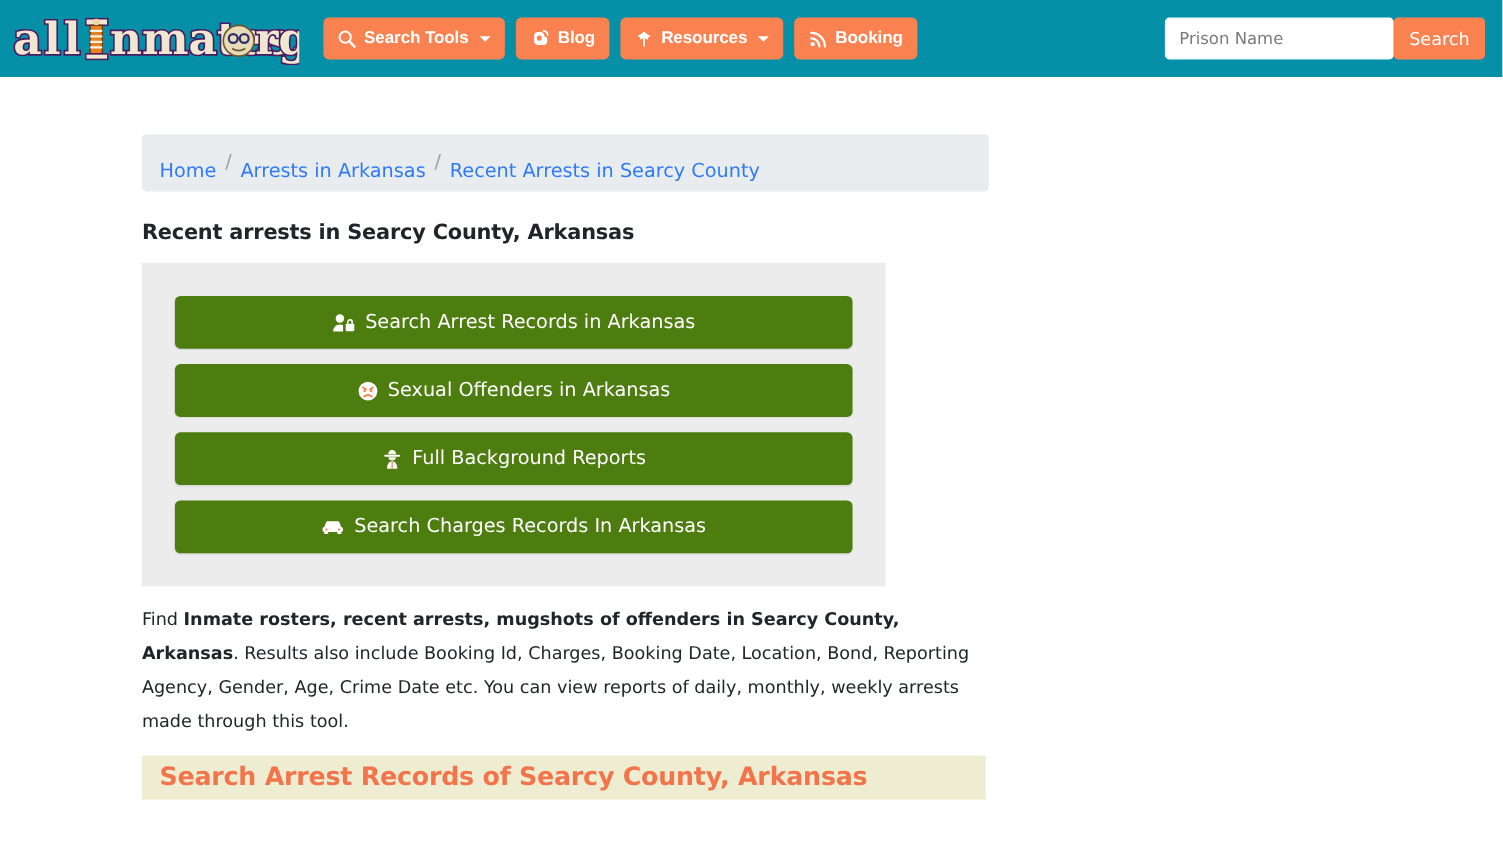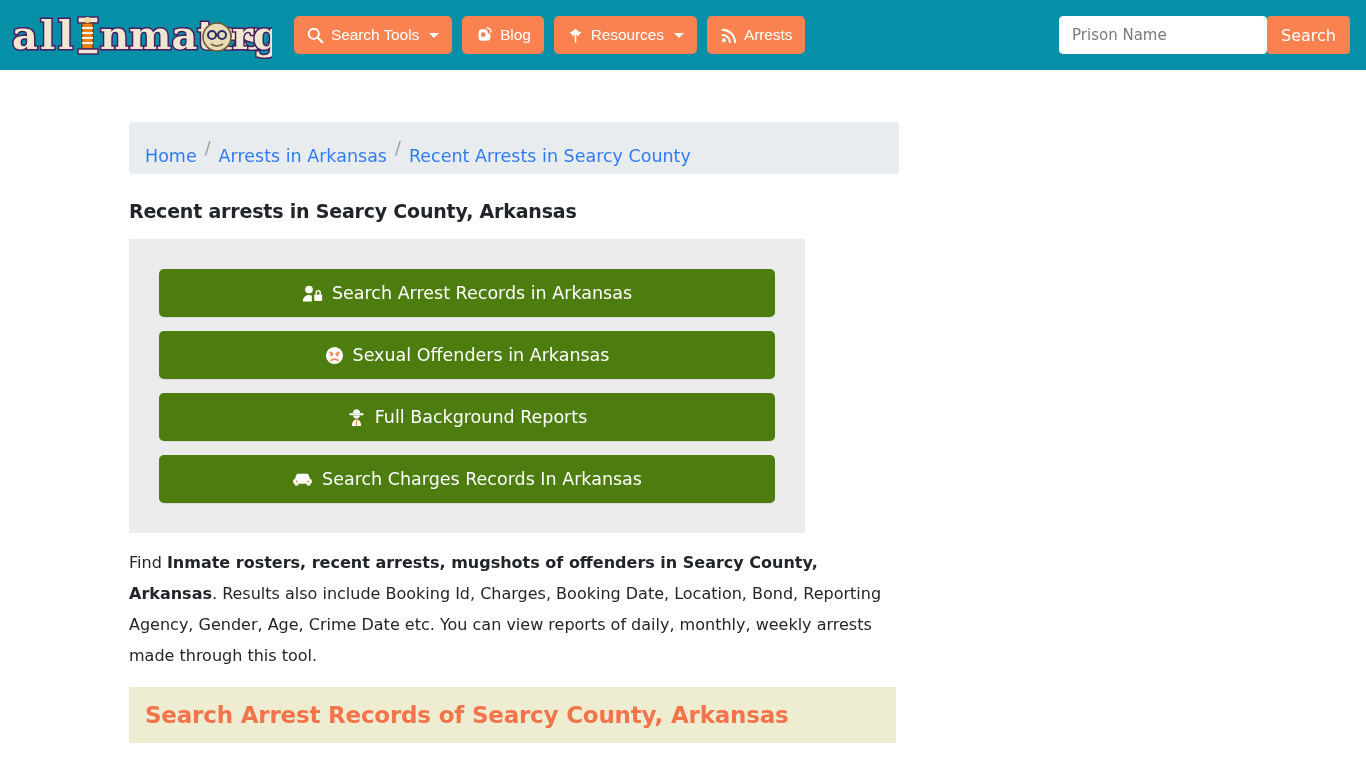--- a/index.html
+++ b/index.html
@@ -43,21 +43,21 @@
     background: #fa8250;
     color: #ffffff;
     border: none;
     border-radius: 5px;
     height: 38px;
     padding: 0 13px;
     display: flex;
     align-items: center;
     gap: 7px;
     font-size: 15.5px;
-    font-weight: 400;
+    font-weight: 700;
     cursor: pointer;
     letter-spacing: -0.1px;
     white-space: nowrap;
   }
   .nav-btn .ico { display: flex; align-items: center; }
   .caret {
     width: 0; height: 0;
     border-left: 5px solid transparent;
     border-right: 5px solid transparent;
     border-top: 5px solid #ffffff;
@@ -152,21 +152,21 @@
     font-size: 16px;
     line-height: 31px;
     color: #212529;
     width: 760px;
   }
   .body-text b { font-weight: 700; }
 
   .section-band {
     background: #eeedd2;
     width: 767px;
-    height: 56px;
+    height: 40px;
     display: flex;
     align-items: center;
     padding-left: 16px;
   }
   .section-band h2 {
     margin: 0;
     font-size: 23px;
     font-weight: 700;
     color: #f3744a;
     letter-spacing: -0.2px;
@@ -251,21 +251,21 @@
     </button>
 
     <button class="nav-btn">
       <span class="ico">
         <svg width="17" height="17" viewBox="0 0 20 20">
           <circle cx="4.5" cy="15.5" r="2.3" fill="#fff"></circle>
           <path d="M3 9.4a8.6 8.6 0 0 1 8.6 8.6" fill="none" stroke="#fff" stroke-width="2.4" stroke-linecap="round"></path>
           <path d="M3 3.4a14.6 14.6 0 0 1 14.6 14.6" fill="none" stroke="#fff" stroke-width="2.4" stroke-linecap="round"></path>
         </svg>
       </span>
-      <span>Arrests</span>
+      <span>Booking</span>
     </button>
   </div>
 
   <div class="search-zone">
     <input class="prison-input" type="text" placeholder="Prison Name" style="">
     <button class="search-btn">Search</button>
   </div>
 </div>
 
 <div class="container">

